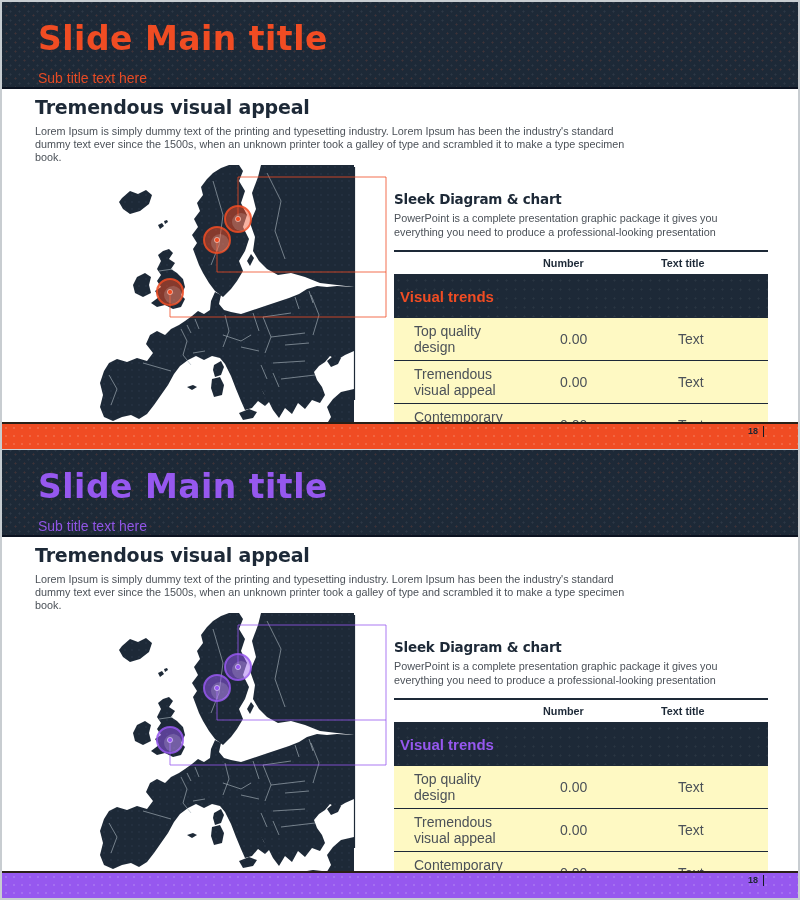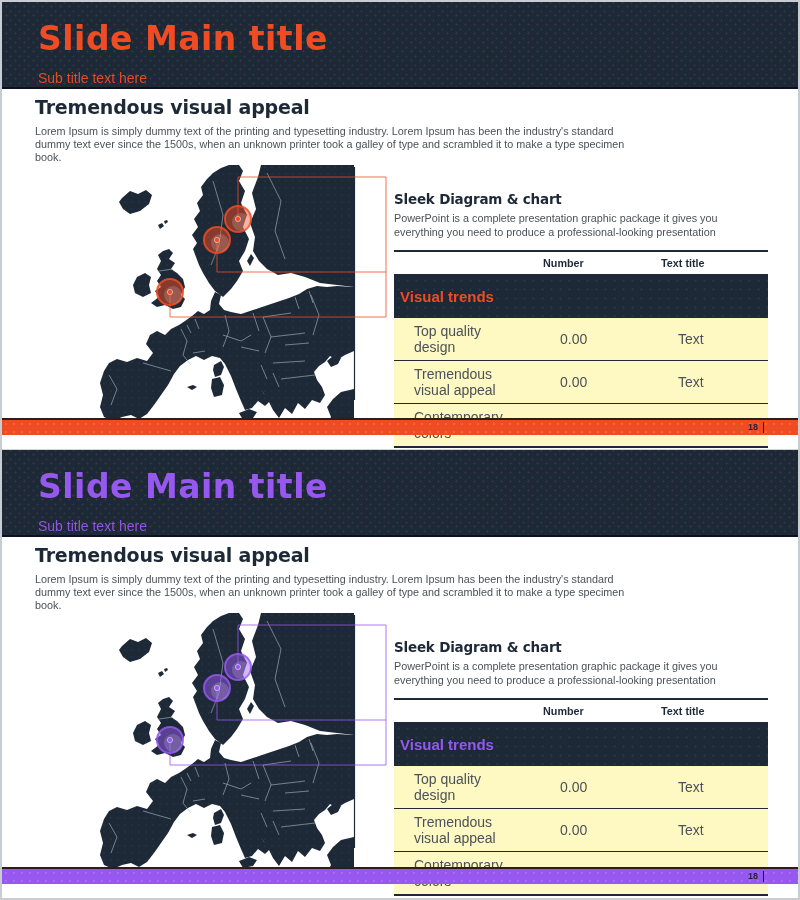--- a/index.html
+++ b/index.html
@@ -73,21 +73,21 @@
     background-size:9px 9px;
     color:var(--accent);font-weight:bold;font-size:15px;padding:12px 6px;
   }
   .data-row td{
     background:#fef9c3;font-size:14px;color:#4b5158;
     padding:5px 20px;border-top:1.5px solid #1d2937;
   }
   .data-row td.num,.data-row td.txt{text-align:left;padding-right:3px;}
 
   .slide-footer{
-    position:absolute;left:0;right:0;bottom:14px;height:17px;box-sizing:border-box;
+    position:absolute;left:0;right:0;bottom:0;height:27px;box-sizing:border-box;
     border-top:2px solid #2a2018;
     background-color:var(--accent);
     background-image:radial-gradient(circle, rgba(255,255,255,0.14) 0.7px, transparent 1.2px);
     background-size:8px 8px;
   }
   .page-num{
     position:absolute;right:40px;top:2px;
     font-size:9px;font-weight:bold;color:#1f2733;
   }
   .page-tick{

